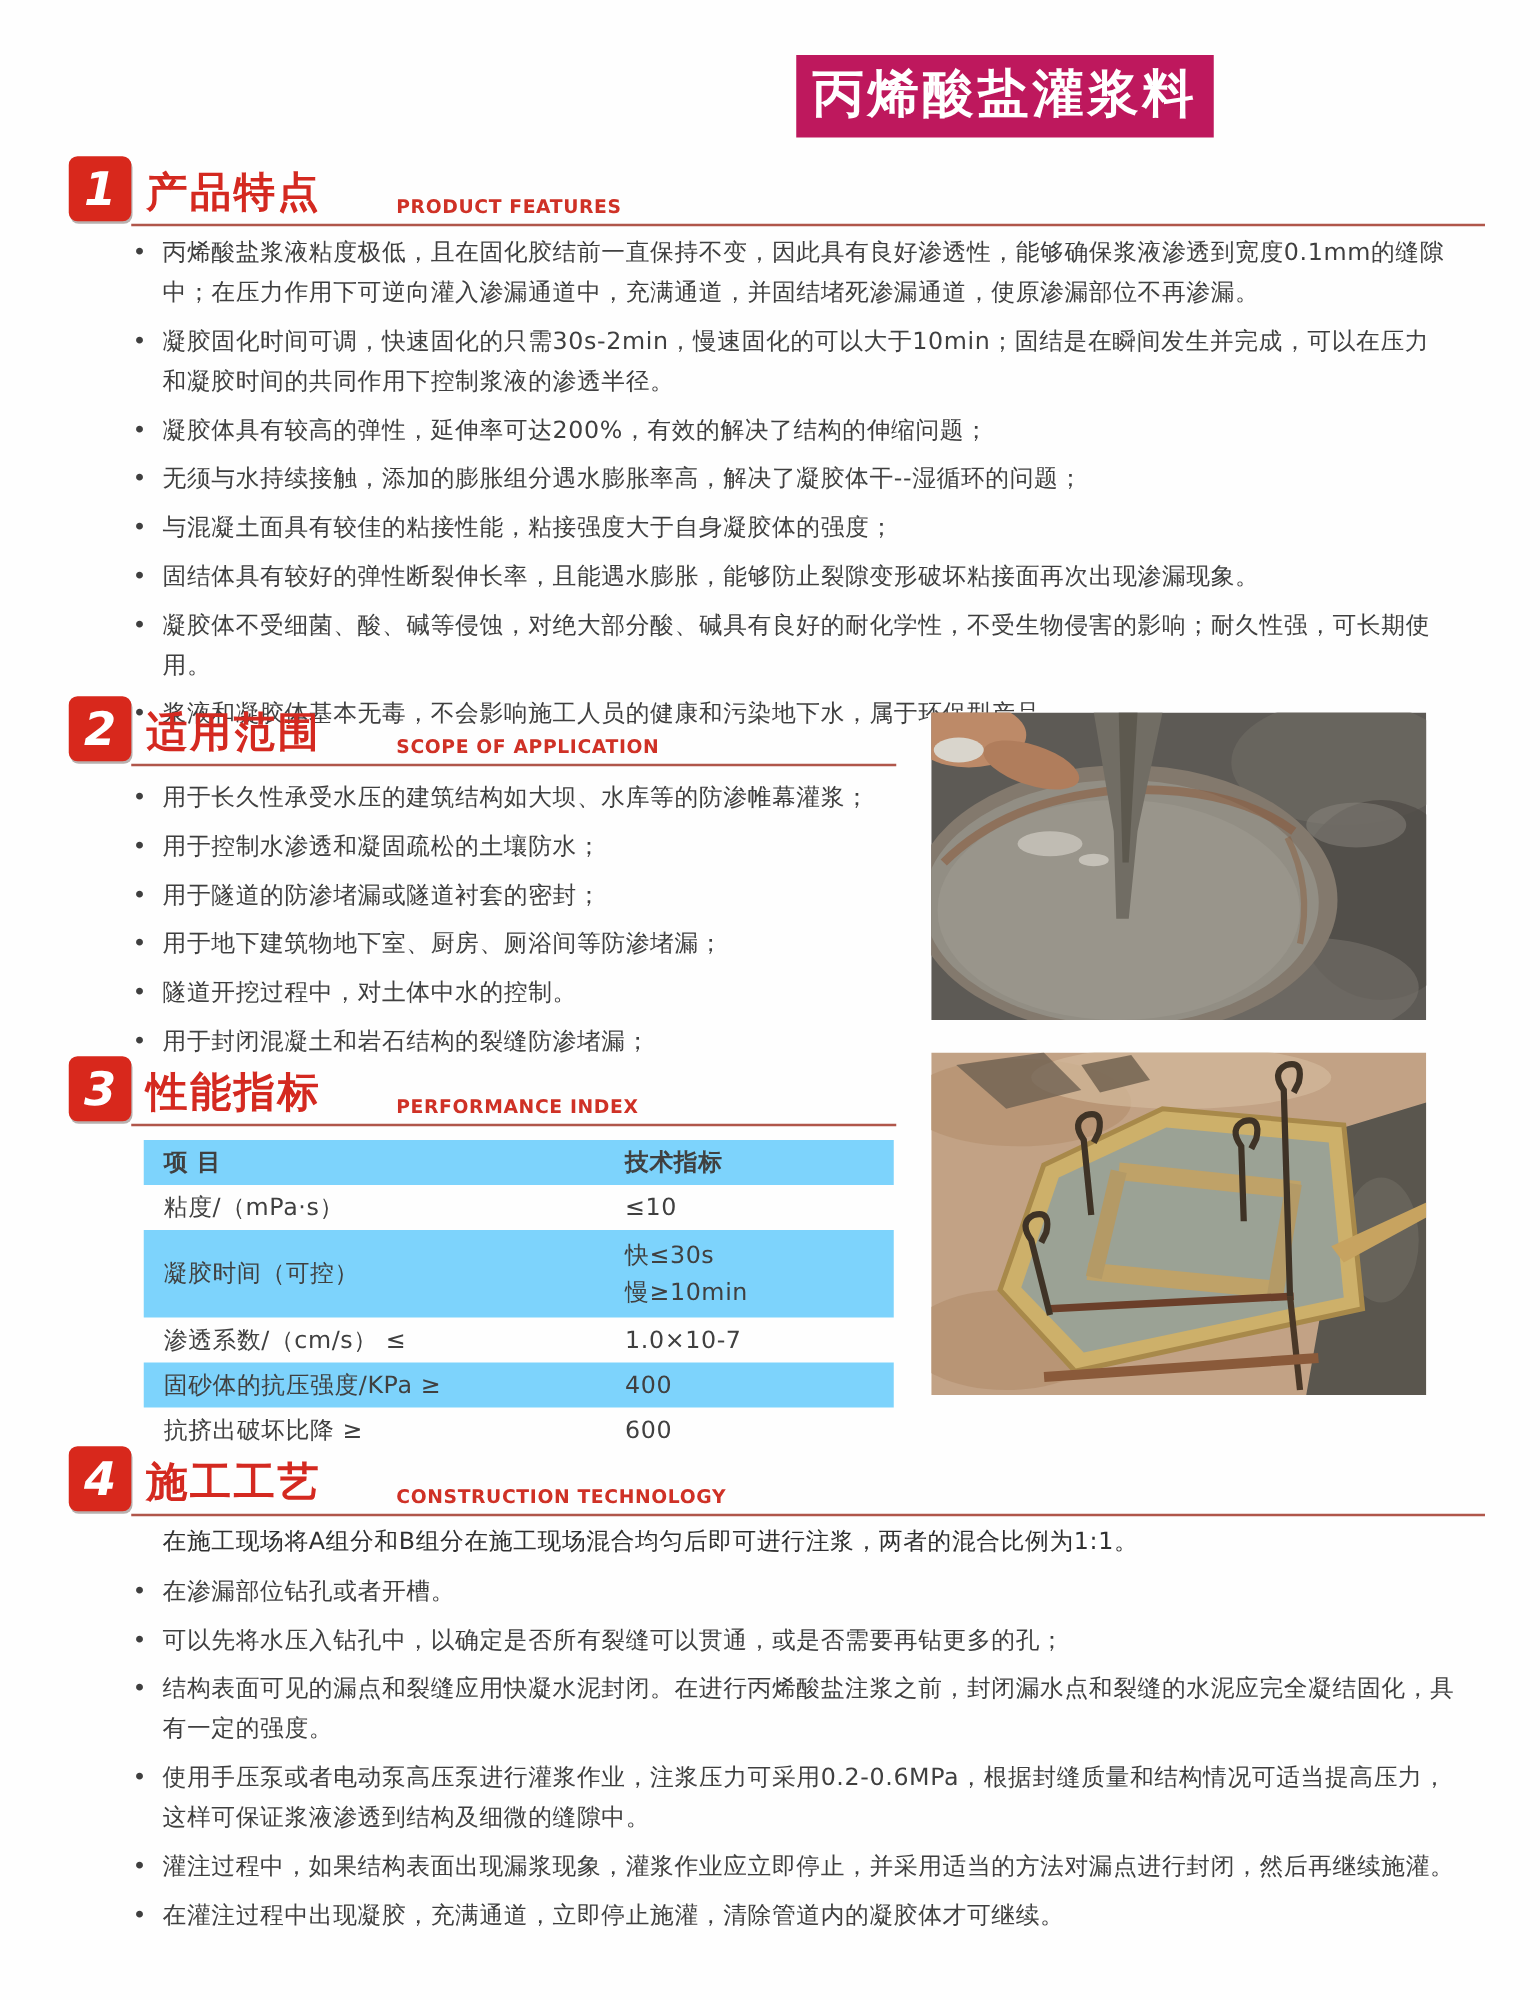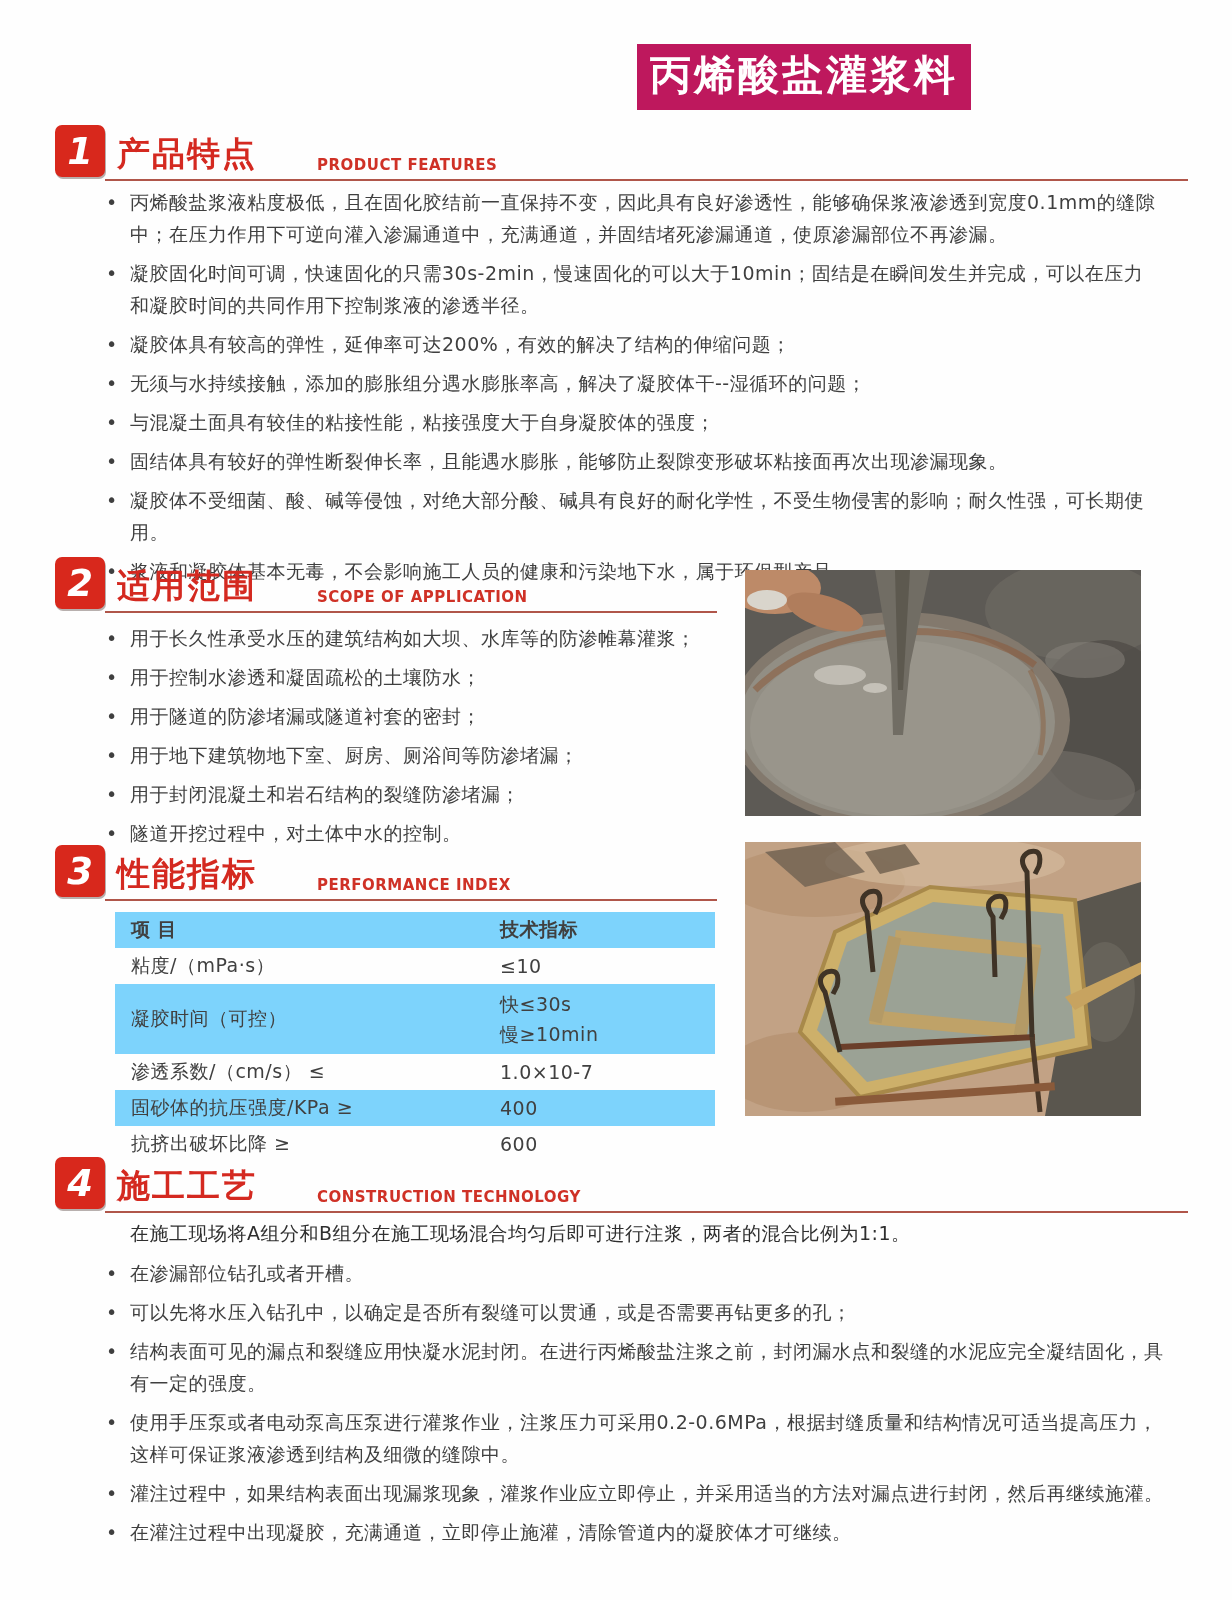--- a/index.html
+++ b/index.html
@@ -76,22 +76,22 @@
       <div class="sec-sub" style="left:262px;">SCOPE OF APPLICATION</div>
       <div class="underline short"></div>
     </div>
   </div>
   <div class="body-block" style="left:90px;top:622px;width:645px;">
     <ul class="bullets">
       <li>用于长久性承受水压的建筑结构如大坝、水库等的防渗帷幕灌浆；</li>
       <li>用于控制水渗透和凝固疏松的土壤防水；</li>
       <li>用于隧道的防渗堵漏或隧道衬套的密封；</li>
       <li>用于地下建筑物地下室、厨房、厕浴间等防渗堵漏；</li>
+      <li>隧道开挖过程中，对土体中水的控制。</li>
       <li>用于封闭混凝土和岩石结构的裂缝防渗堵漏；</li>
-      <li>隧道开挖过程中，对土体中水的控制。</li>
     </ul>
   </div>
 
   <svg class="photo" style="left:745px;top:570px;" width="396" height="246" viewBox="0 0 396 246">
     <rect x="0" y="0" width="396" height="246" fill="#5d5a55"></rect>
     <ellipse cx="330" cy="40" rx="90" ry="50" fill="#6e6a63" opacity="0.7"></ellipse>
     <ellipse cx="360" cy="150" rx="70" ry="80" fill="#504c47" opacity="0.8"></ellipse>
     <ellipse cx="300" cy="220" rx="90" ry="40" fill="#76726a" opacity="0.6"></ellipse>
     <ellipse cx="340" cy="90" rx="40" ry="18" fill="#8a867e" opacity="0.5"></ellipse>
 

